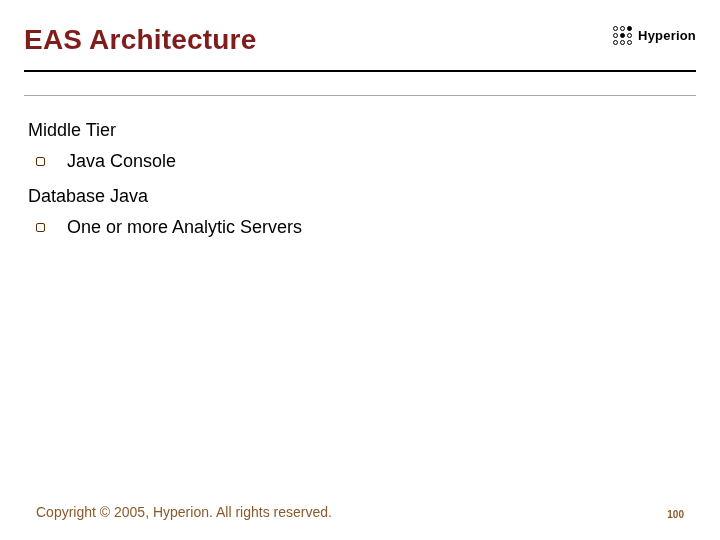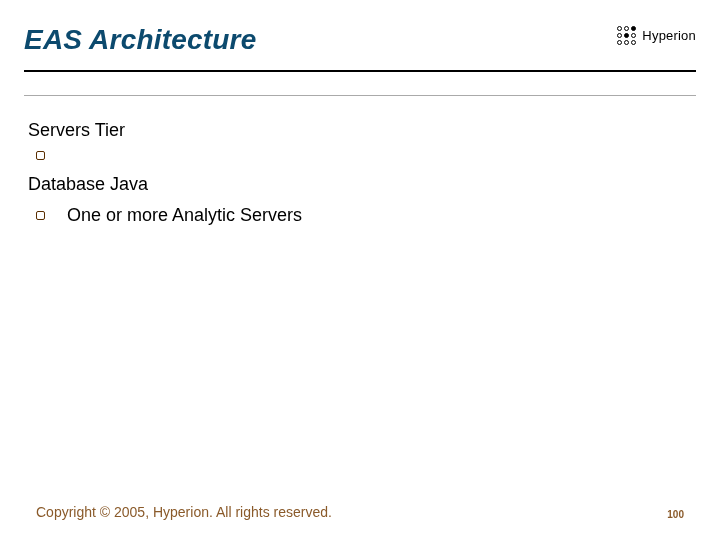--- a/index.html
+++ b/index.html
@@ -24,23 +24,22 @@
     left: 24px;
     right: 24px;
     top: 24px;
     display: flex;
     justify-content: space-between;
     align-items: flex-start;
   }
   .title {
     font-size: 28px;
     font-weight: bold;
-    color: #0c4a6e;
+    color: #7f1d1d;
     letter-spacing: 0.2px;
-    font-style: italic;
   }
   .logo {
     display: flex;
     align-items: center;
     gap: 6px;
     margin-top: 2px;
   }
   .logo-mark {
     display: flex;
     flex-direction: column;
@@ -55,21 +54,21 @@
     height: 5px;
     border: 1px solid #000;
     border-radius: 50%;
     box-sizing: border-box;
   }
   .logo-dot.filled {
     background: #000;
   }
   .logo-text {
     font-size: 13px;
-    font-weight: 400;
+    font-weight: 700;
     color: #000;
     letter-spacing: 0.2px;
   }
   .hr1 {
     position: absolute;
     left: 24px;
     right: 24px;
     top: 70px;
     height: 0;
     border-top: 2px solid #000;
@@ -155,23 +154,24 @@
       </div>
       <div class="logo-text">Hyperion</div>
     </div>
   </div>
 
   <div class="hr1"></div>
   <div class="hr2"></div>
 
   <div class="content">
 
-    <div class="section-label">Servers Tier</div>
+    <div class="section-label">Middle Tier</div>
     <div class="bullet-row">
       <span class="bullet-icon"></span>
+      <span class="bullet-text">Java Console</span>
     </div>
 
 
     <div class="section-label">Database Java</div>
     <div class="bullet-row">
       <span class="bullet-icon"></span>
       <span class="bullet-text">One or more Analytic Servers</span>
     </div>
 
   </div>

